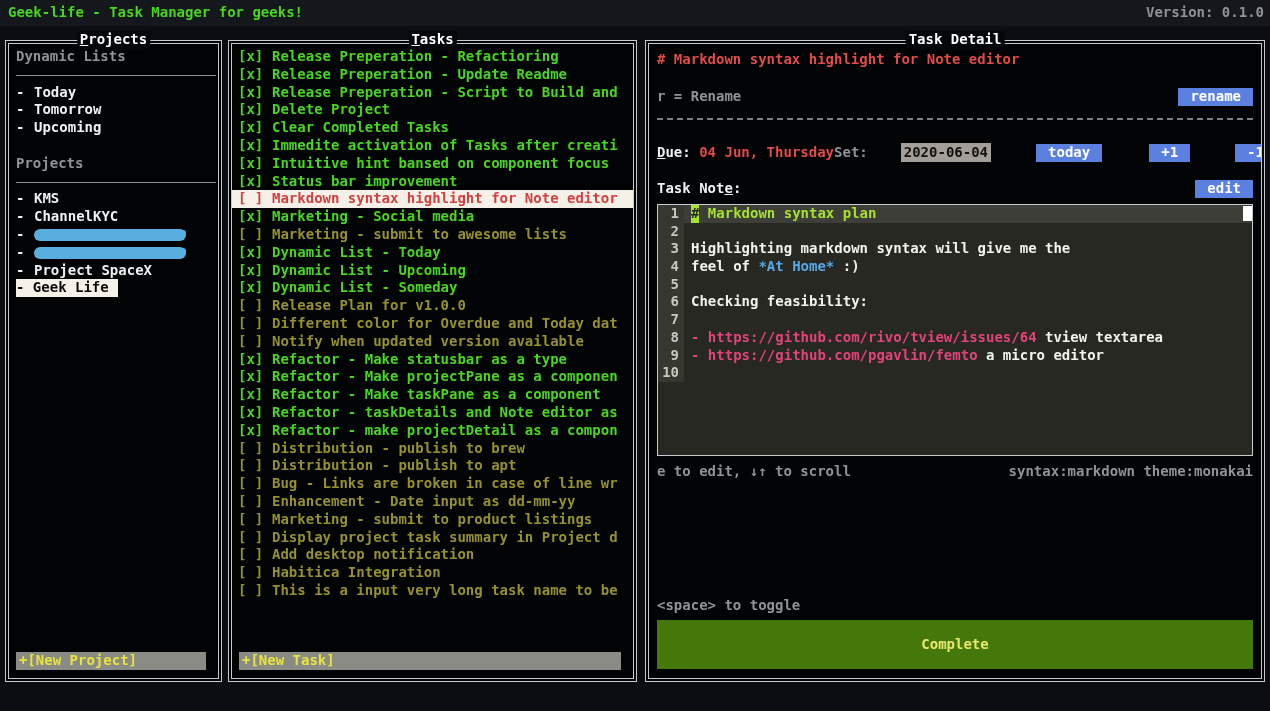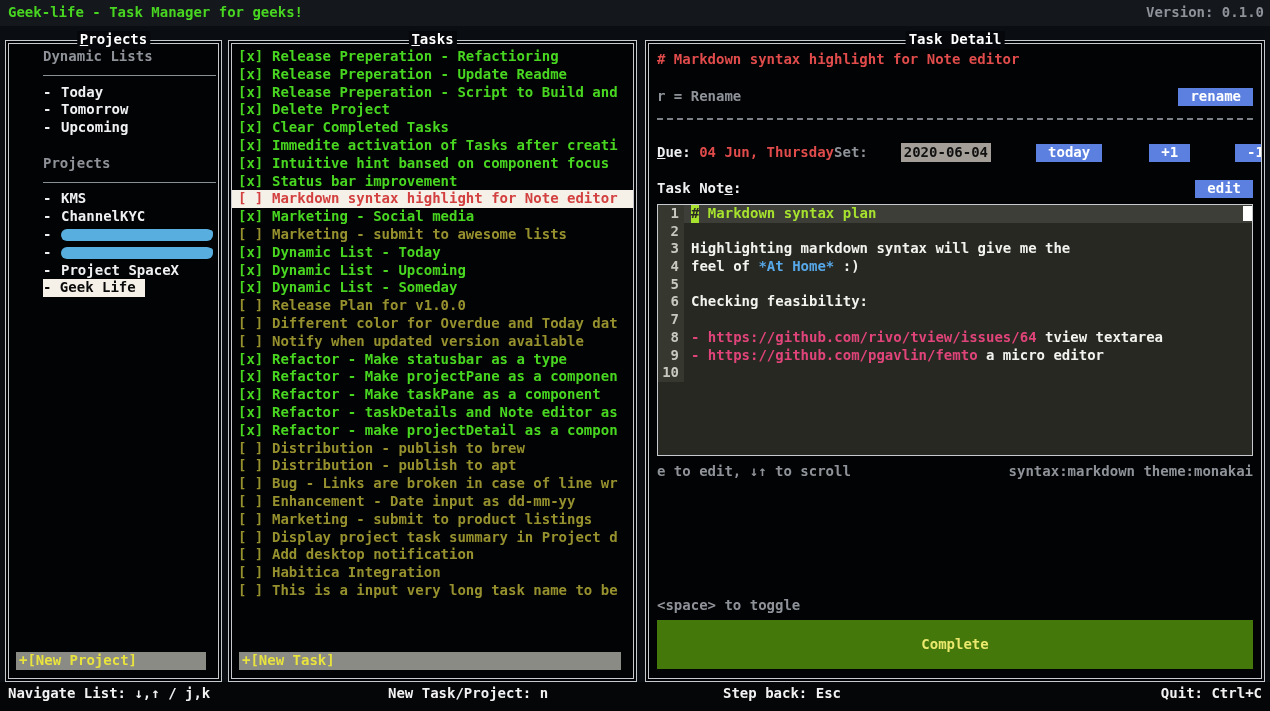--- a/index.html
+++ b/index.html
@@ -94,21 +94,21 @@
 <div class="screen">
 
   <div class="topbar">
     <span class="app-title">Geek-life - Task Manager for geeks!</span>
     <span class="app-version">Version: 0.1.0</span>
   </div>
 
   <div class="panel p-projects">
     <div class="panel-title"><span class="ul">P</span><span>rojects</span></div>
     <div class="panel-body">
-      <div id="projects-rows" style="padding-top:4px;margin-left:27px;">
+      <div id="projects-rows" style="padding-top:4px;">
           <div class="prow header">Dynamic Lists</div>
           <div class="prow separator"><div class="sepline"></div></div>
           <div class="prow item"><span class="bullet">-</span><span>Today</span></div>
           <div class="prow item"><span class="bullet">-</span><span>Tomorrow</span></div>
           <div class="prow item"><span class="bullet">-</span><span>Upcoming</span></div>
           <div class="prow blank"></div>
           <div class="prow header">Projects</div>
           <div class="prow separator"><div class="sepline"></div></div>
           <div class="prow item"><span class="bullet">-</span><span>KMS</span></div>
           <div class="prow item"><span class="bullet">-</span><span>ChannelKYC</span></div>
@@ -235,20 +235,14 @@
       <div class="td-hints">
         <span class="hint">e to edit, ↓↑ to scroll</span>
         <span class="hint">syntax:markdown theme:monakai</span>
       </div>
 
       <div class="td-toggle">&lt;space&gt; to toggle</div>
       <div class="td-complete">Complete</div>
     </div>
   </div>
 
-  <div class="statusbar">
-    <span class="sb-nav">Navigate List: ↓,↑ / j,k</span>
-    <span class="sb-new">New Task/Project: n</span>
-    <span class="sb-back">Step back: Esc</span>
-    <span class="sb-quit">Quit: Ctrl+C</span>
-  </div>
 
 </div>
 
 </body></html>

